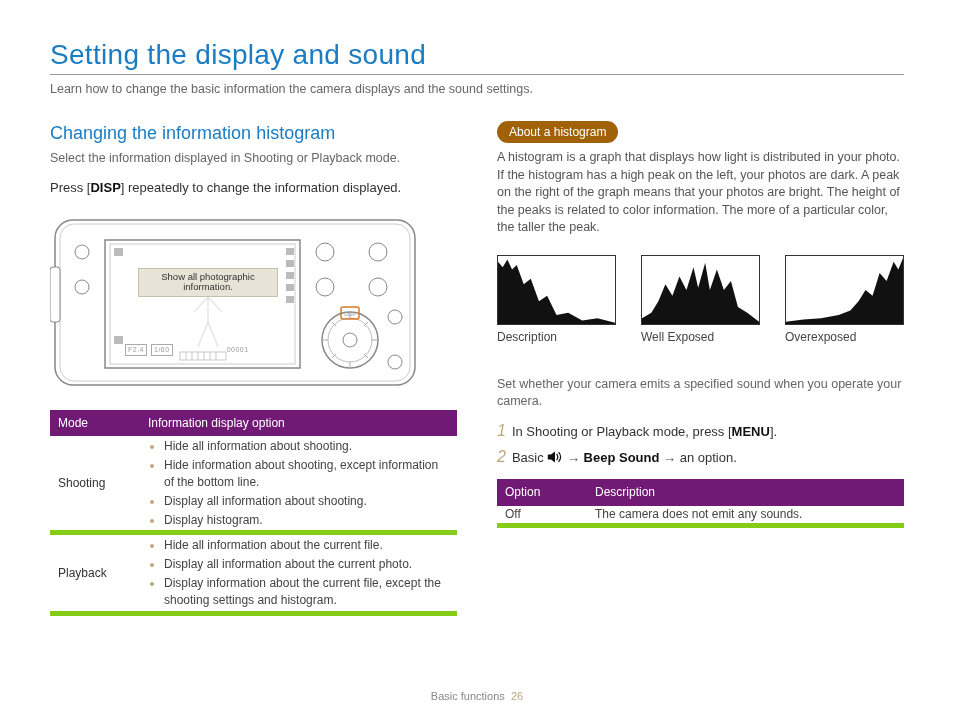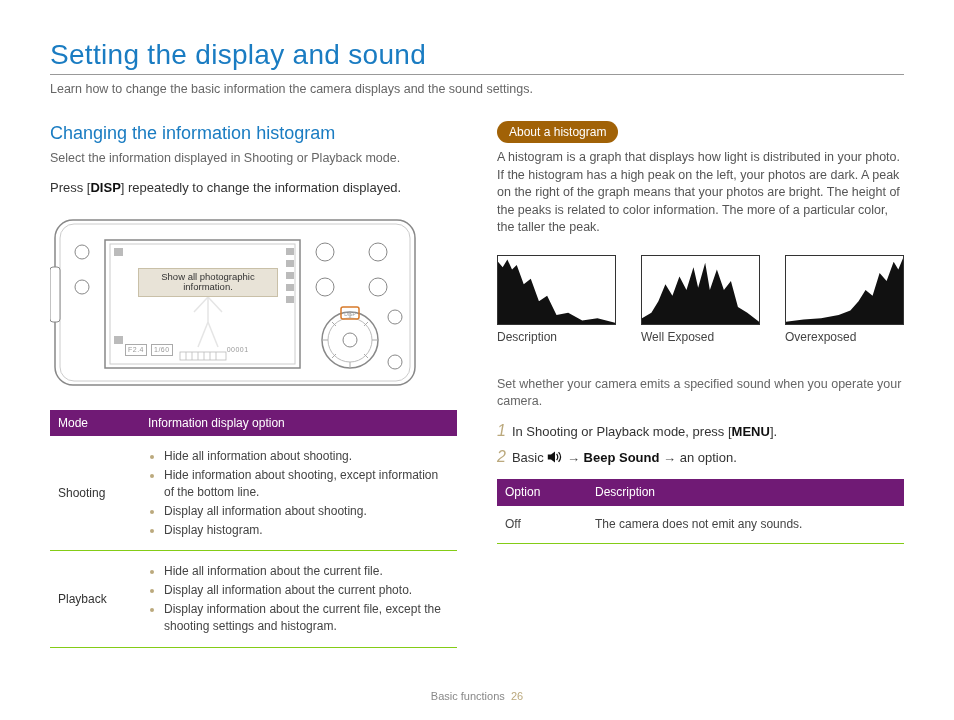--- a/index.html
+++ b/index.html
@@ -59,24 +59,24 @@
   
   table { width: 100%; border-collapse: collapse; font-size: 12px; }
   th {
     background: #701a75;
     color: #fff;
     font-weight: 400;
     text-align: left;
     padding: 5px 8px;
   }
   td {
-    padding: 10px 8px;
+    padding: 0 8px;
     vertical-align: top;
     color: #444;
-    border-bottom: 1px solid #84cc16;
+    border-bottom: 5px solid #84cc16;
   }
   td.mode-cell { vertical-align: middle; width: 90px; color:#333; }
   ul.opts { list-style: disc; margin-left: 16px; color: #bba97d; }
   ul.opts li { margin: 2px 0; }
   ul.opts li span { color: #444; }
   
   .steps { margin: 10px 0 12px 0; }
   .step { display: flex; gap: 6px; margin-bottom: 8px; font-size: 13px; color:#333; }
   .step-num { color: #bba97d; font-style: italic; font-size: 16px; font-weight: 400; line-height: 1; }
   .arrow { color: #444; }

